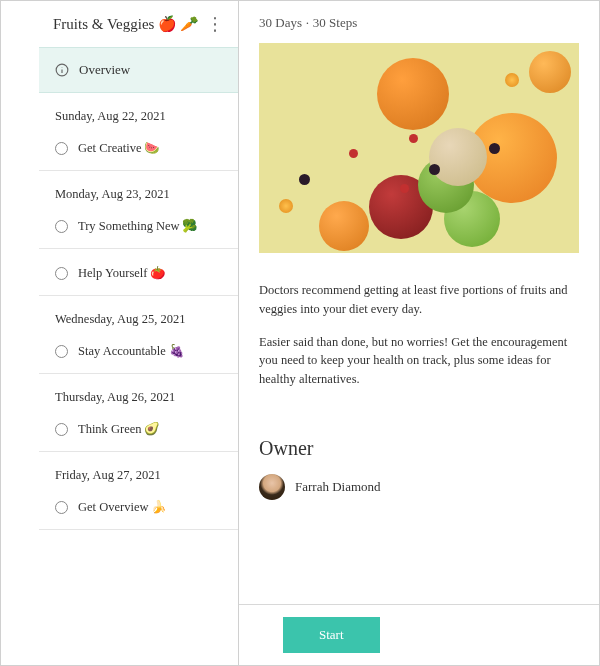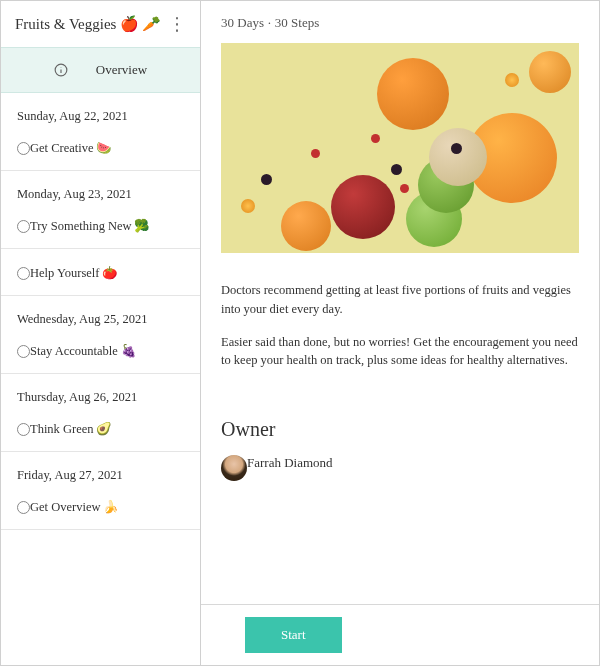--- a/index.html
+++ b/index.html
@@ -9,20 +9,21 @@
       width: 600px;
       height: 666px;
       overflow: hidden;
     }
     .app-container {
       display: flex;
       width: 600px;
       height: 666px;
       border: 1px solid #d0d0d0;
       background: #fff;
+      padding-left: 38px;
     }
     .sidebar {
       width: 200px;
       border-right: 1px solid #d0d0d0;
       display: flex;
       flex-direction: column;
       overflow: hidden;
     }
     .sidebar-header {
       display: flex;
@@ -53,47 +54,47 @@
     .sidebar-scroll::-webkit-scrollbar-track {
       background: #f0f0f0;
     }
     .sidebar-scroll::-webkit-scrollbar-thumb {
       background: #c4c4c4;
       border-radius: 4px;
     }
     .overview-item {
       display: flex;
       align-items: center;
-      gap: 28px;
+      gap: 10px;
       padding: 14px 16px;
       background: #e8f5f2;
       border-top: 1px solid #d0e8e3;
       border-bottom: 1px solid #d0e8e3;
       font-size: 13px;
       color: #333;
       cursor: pointer;
-      justify-content: center;
     }
     .info-icon-svg {
       width: 14px;
       height: 14px;
       flex-shrink: 0;
     }
     .day-group {
       border-bottom: 1px solid #e5e5e5;
       padding: 16px 16px 14px 16px;
     }
     .day-header {
       font-size: 12.5px;
       color: #333;
       margin-bottom: 16px;
     }
     .step-item {
       display: flex;
       align-items: center;
+      gap: 10px;
       font-size: 12.5px;
       color: #333;
       cursor: pointer;
     }
     .circle-icon {
       width: 13px;
       height: 13px;
       border: 1.5px solid #888;
       border-radius: 50%;
       flex-shrink: 0;
@@ -140,20 +141,22 @@
     }
     .owner-heading {
       font-size: 20px;
       color: #333;
       margin-bottom: 14px;
       font-weight: normal;
       margin-top: 48px;
     }
     .owner-row {
       display: flex;
+      align-items: center;
+      gap: 10px;
     }
     .avatar {
       width: 26px;
       height: 26px;
       border-radius: 50%;
       background: radial-gradient(circle at 50% 35%, #e8c4a8 0%, #d4a880 40%, #3a2a1a 55%, #2a1a0a 100%);
       flex-shrink: 0;
     }
     .owner-name {
       font-size: 13px;

